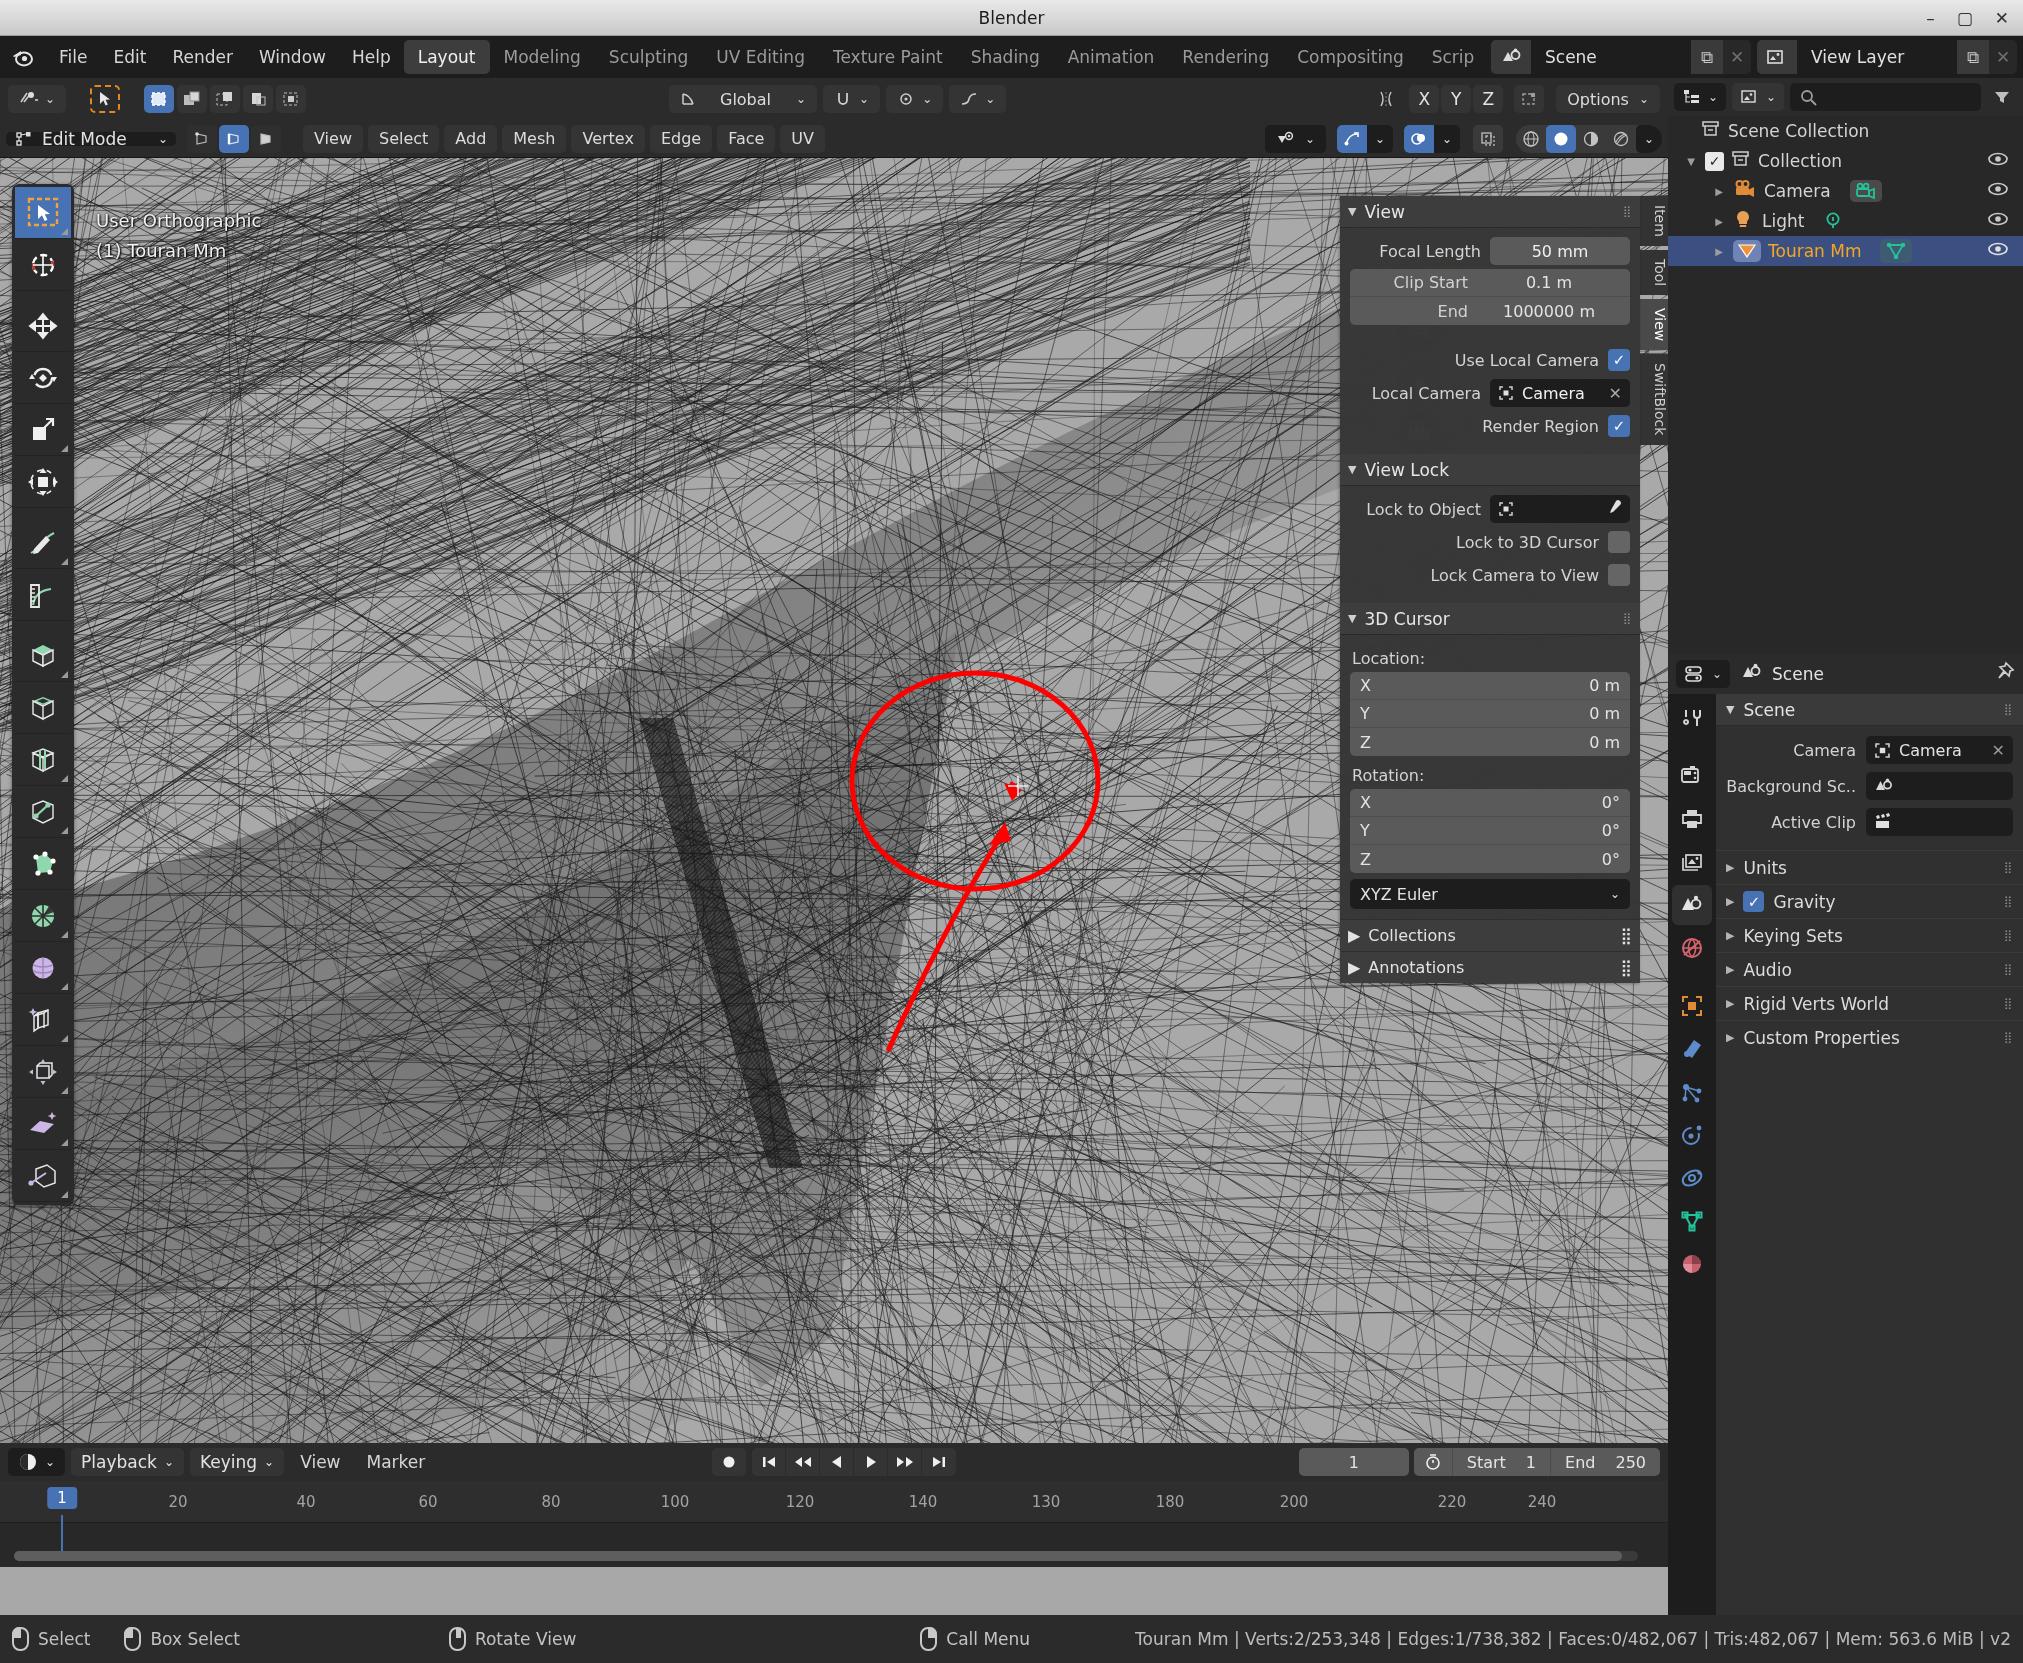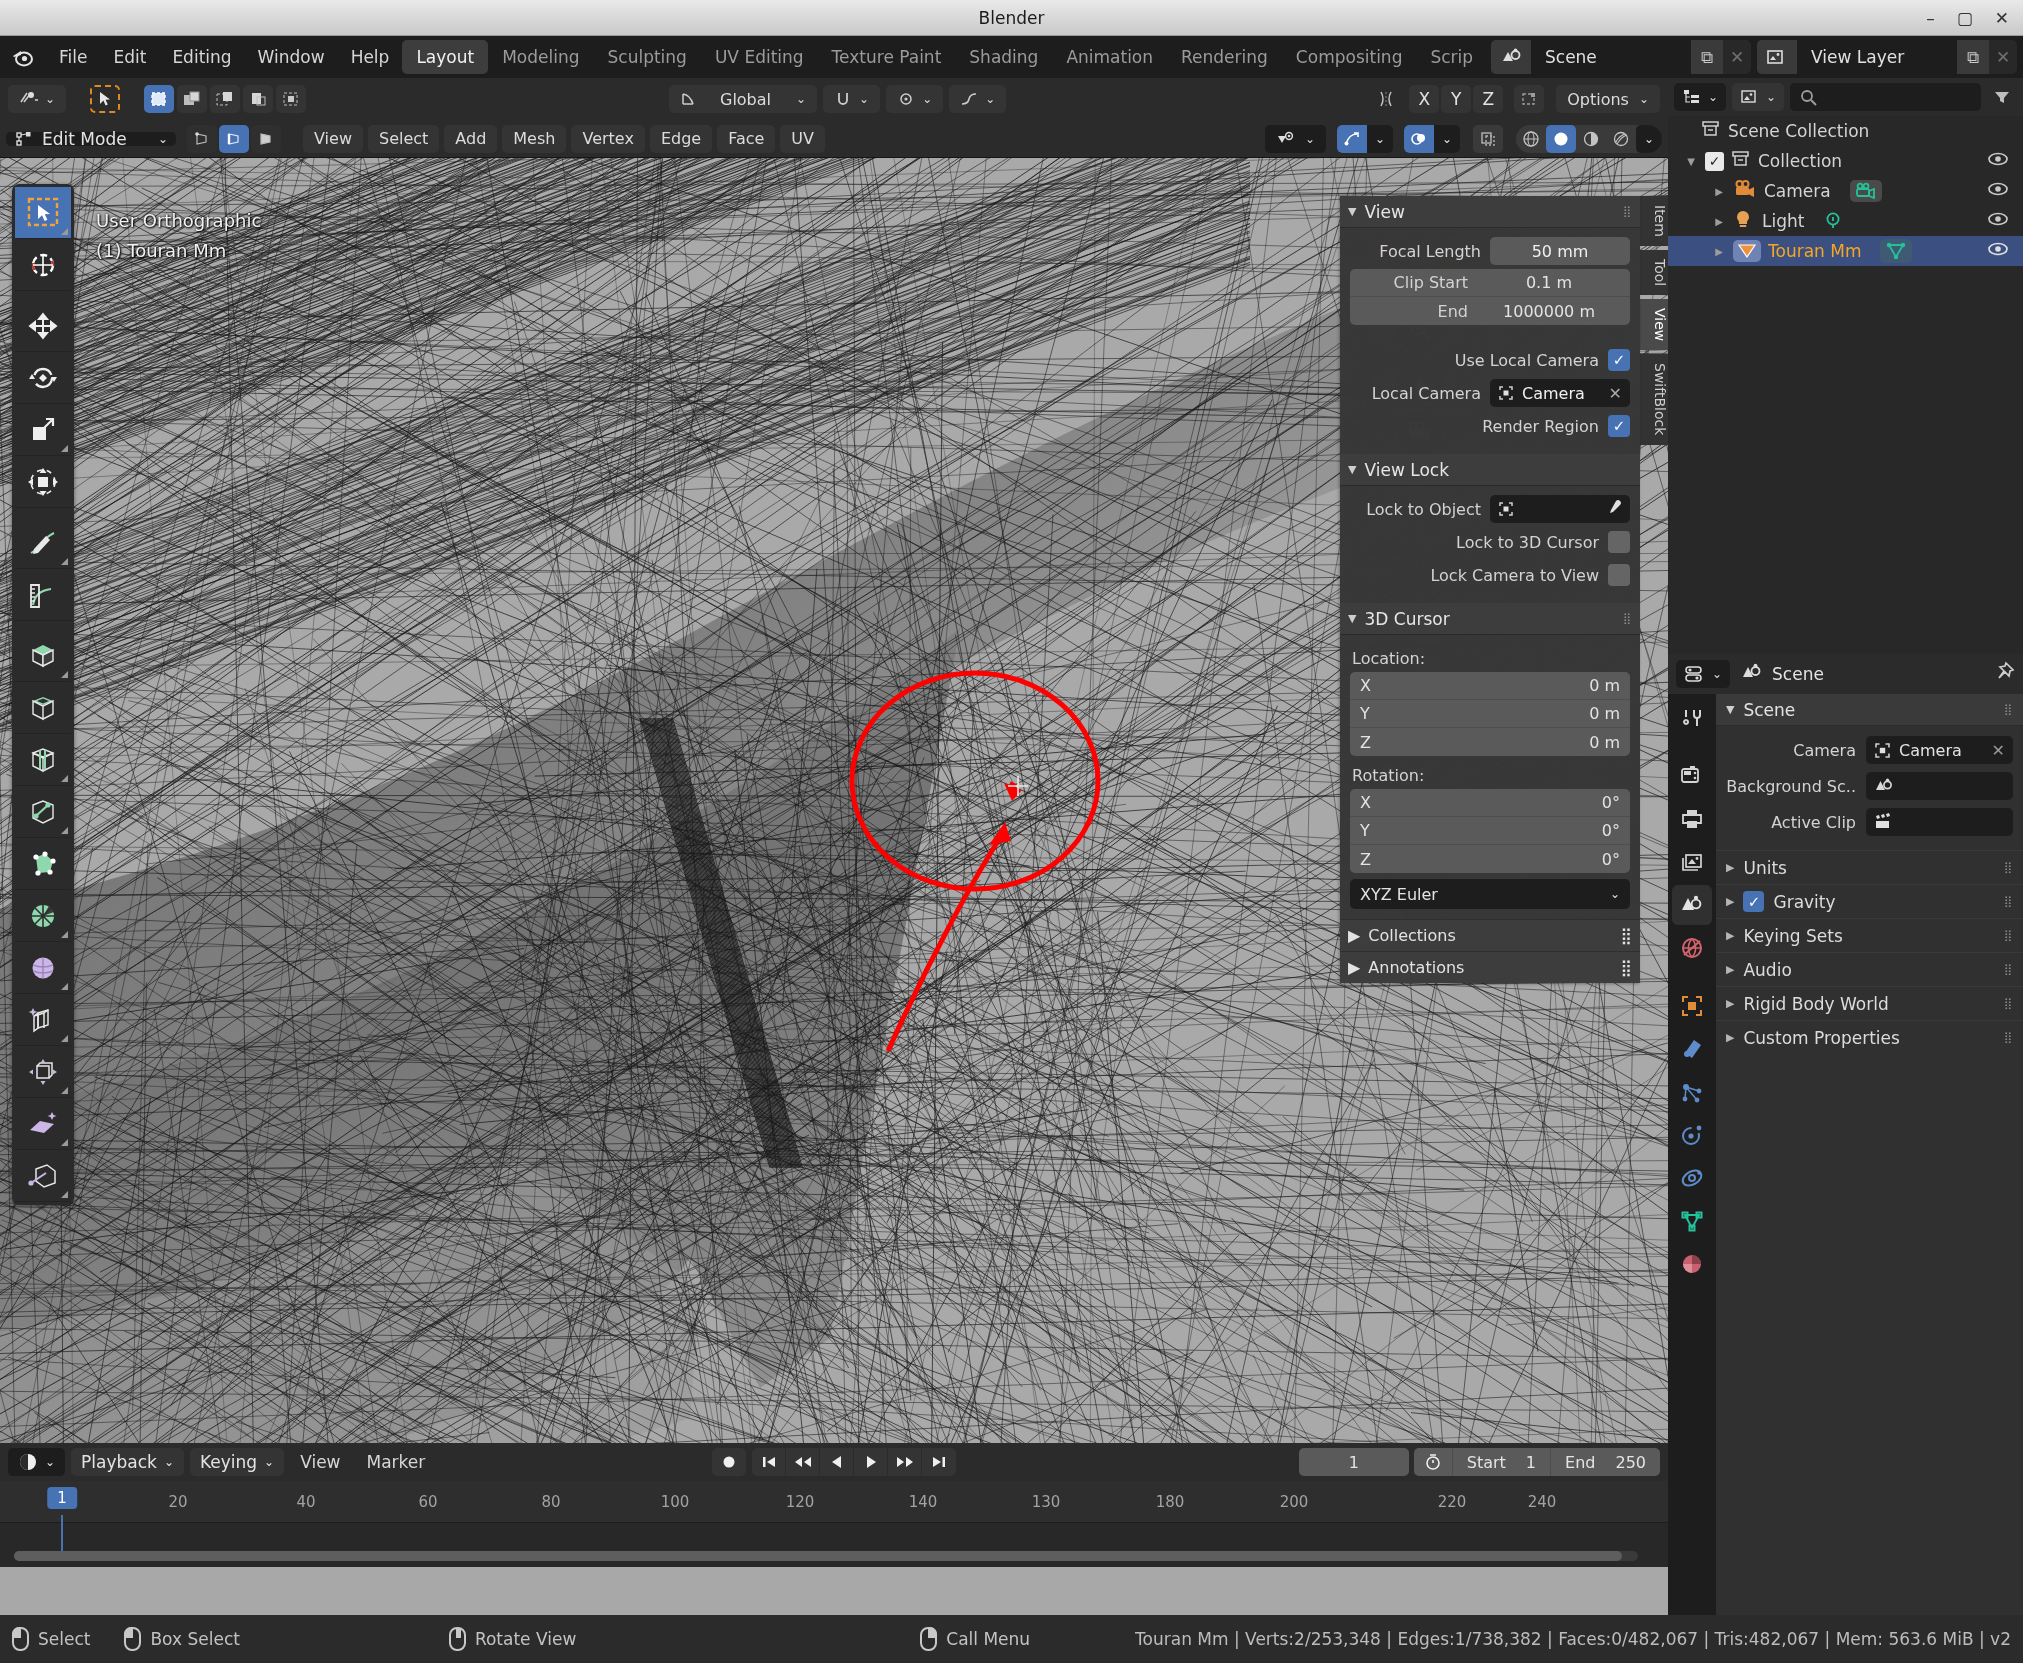--- a/index.html
+++ b/index.html
@@ -175,21 +175,21 @@
 <div id="topbar">
   <span class="blender-logo">
     <svg width="26" height="26" viewBox="0 0 26 26">
       <ellipse cx="14" cy="15" rx="8" ry="6.5" fill="none" stroke="#e5e5e5" stroke-width="2"></ellipse>
       <circle cx="14.5" cy="14.5" r="2.6" fill="#e5e5e5"></circle>
       <path d="M3 12 L11 7 L11 11 L4 13 Z" fill="#e5e5e5"></path>
     </svg>
   </span>
   <div class="menu-item">File</div>
   <div class="menu-item">Edit</div>
-  <div class="menu-item">Editing</div>
+  <div class="menu-item">Render</div>
   <div class="menu-item">Window</div>
   <div class="menu-item">Help</div>
 
   <div class="wstabs">
     <div class="wstab active">Layout</div>
     <div class="wstab">Modeling</div>
     <div class="wstab">Sculpting</div>
     <div class="wstab">UV Editing</div>
     <div class="wstab">Texture Paint</div>
     <div class="wstab">Shading</div>
@@ -2397,21 +2397,21 @@
           <span>Keying Sets</span>
           <span class="grip">⣿</span>
         </div>
         <div class="csec">
           <span style="font-size:11px;color:#b5b5b5;">▶</span>
           <span>Audio</span>
           <span class="grip">⣿</span>
         </div>
         <div class="csec">
           <span style="font-size:11px;color:#b5b5b5;">▶</span>
-          <span>Rigid Body World</span>
+          <span>Rigid Verts World</span>
           <span class="grip">⣿</span>
         </div>
         <div class="csec">
           <span style="font-size:11px;color:#b5b5b5;">▶</span>
           <span>Custom Properties</span>
           <span class="grip">⣿</span>
         </div>
       </div>
     </div>
   </div>

